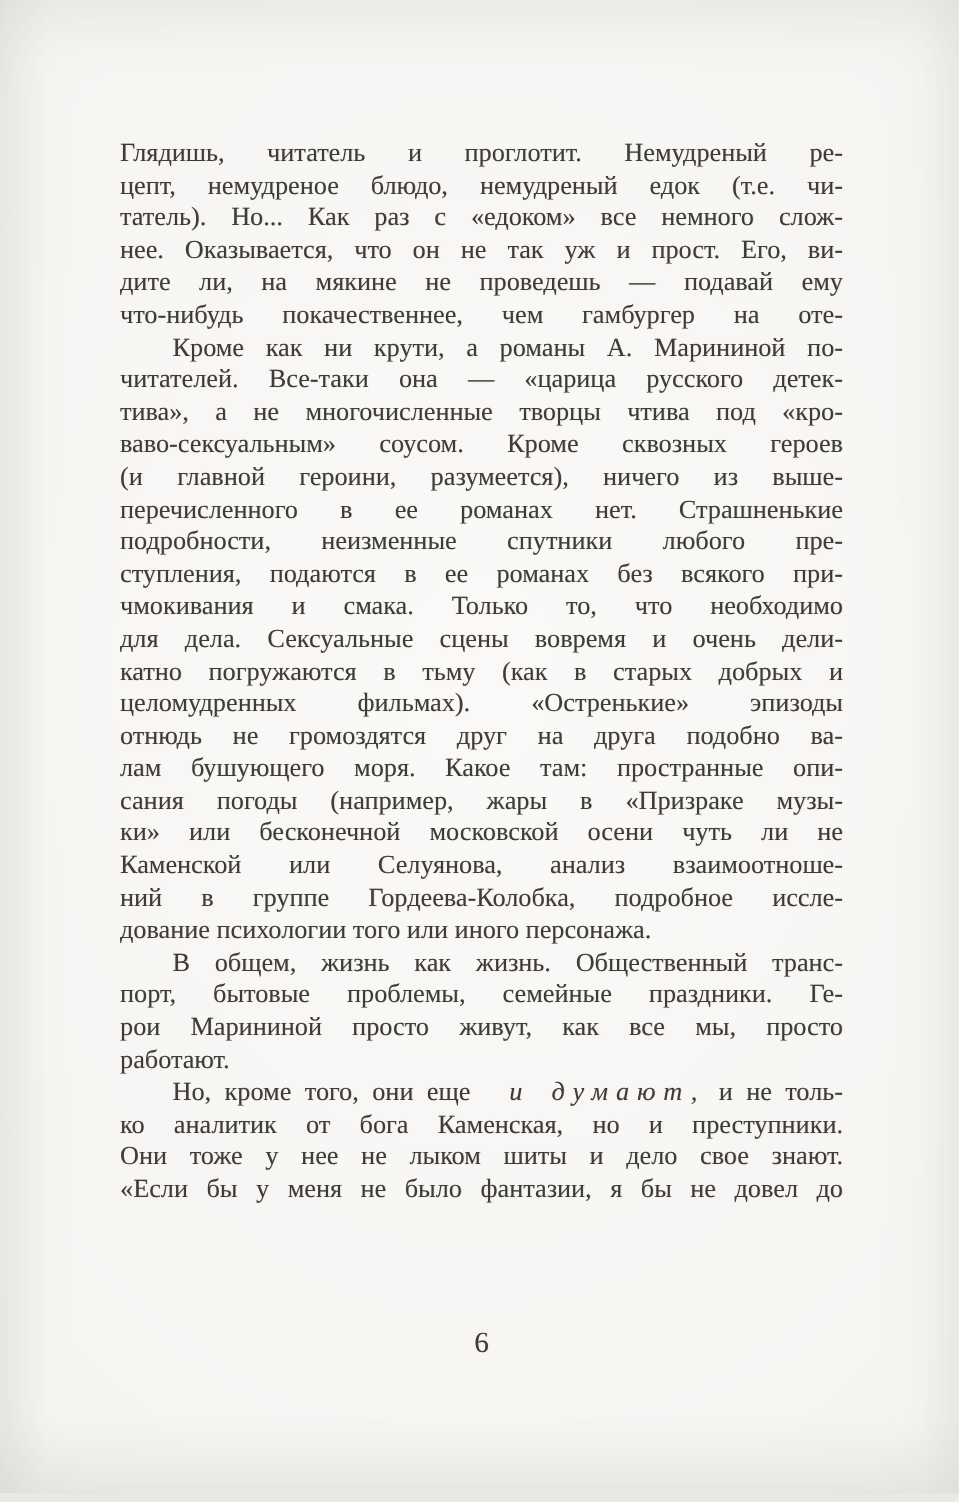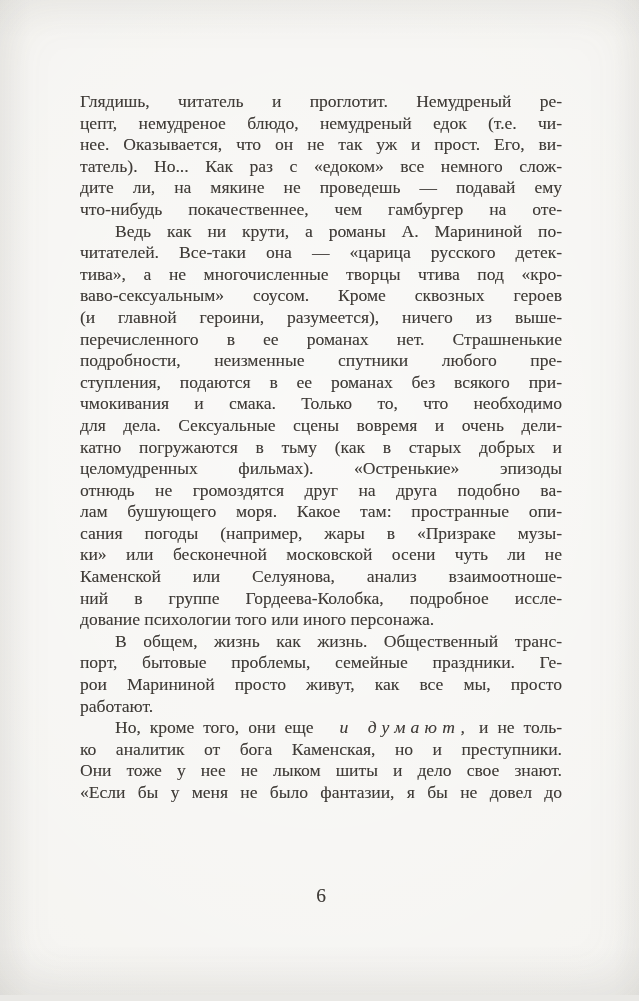--- a/index.html
+++ b/index.html
@@ -69,27 +69,27 @@
   }
 </style>
 </head>
 <body>
 
 <div class="scan-page">
   <div class="text-block">
       <div class="para">
         <div class="line">Глядишь, читатель и проглотит. Немудреный ре-</div>
         <div class="line">цепт, немудреное блюдо, немудреный едок (т.е. чи-</div>
+        <div class="line">татель). Но... Как раз с «едоком» все немного слож-</div>
         <div class="line">нее. Оказывается, что он не так уж и прост. Его, ви-</div>
-        <div class="line">татель). Но... Как раз с «едоком» все немного слож-</div>
         <div class="line">дите ли, на мякине не проведешь — подавай ему</div>
         <div class="line">что-нибудь покачественнее, чем гамбургер на оте-</div>
       </div>
       <div class="para">
-        <div class="line indent">Ведь как ни крути, а романы А. Марининой по-</div>
+        <div class="line indent">Кроме как ни крути, а романы А. Марининой по-</div>
         <div class="line">читателей. Все-таки она — «царица русского детек-</div>
         <div class="line">тива», а не многочисленные творцы чтива под «кро-</div>
         <div class="line">ваво-сексуальным» соусом. Кроме сквозных героев</div>
         <div class="line">(и главной героини, разумеется), ничего из выше-</div>
         <div class="line">перечисленного в ее романах нет. Страшненькие</div>
         <div class="line">подробности, неизменные спутники любого пре-</div>
         <div class="line">ступления, подаются в ее романах без всякого при-</div>
         <div class="line">чмокивания и смака. Только то, что необходимо</div>
         <div class="line">для дела. Сексуальные сцены вовремя и очень дели-</div>
         <div class="line">катно погружаются в тьму (как в старых добрых и</div>

